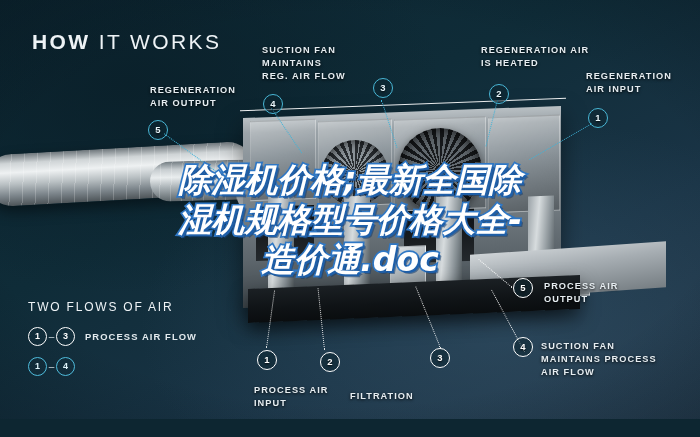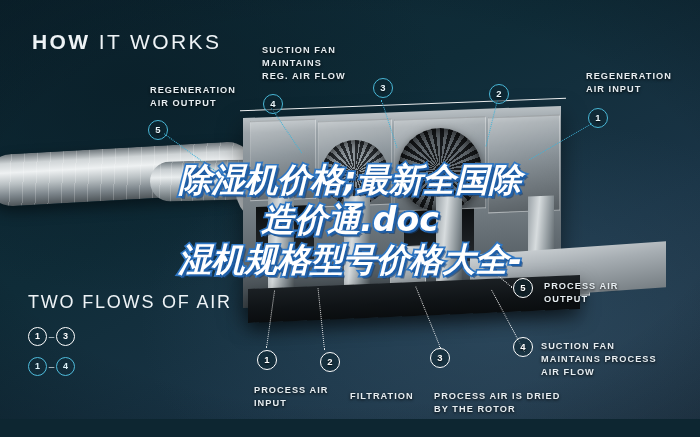--- a/index.html
+++ b/index.html
@@ -134,22 +134,22 @@
 
   
   .lead {
     position:absolute; height:0; border-top:1.6px dotted rgba(255,255,255,0.85);
     transform-origin:0 0;
   }
   .lead.cy { border-top-color:#3fb3d8; }
 
   
   .legend-title {
-    position:absolute; left:28px; top:292px;
-    font-size:18px; font-weight:400; letter-spacing:1.8px; color:#eef3f6;
+    position:absolute; left:28px; top:300px;
+    font-size:12px; font-weight:400; letter-spacing:1.8px; color:#eef3f6;
   }
   .legend-row { position:absolute; left:28px; display:flex; align-items:center; }
   .lg-c {
     width:19px; height:19px; border-radius:50%;
     border:1.4px solid #fff; color:#fff;
     font-size:9px; font-weight:700; line-height:16px; text-align:center;
   }
   .lg-c.cy { border-color:#4fbcdc; color:#dff3fa; }
   .lg-d { width:9px; text-align:center; color:#cfd9de; font-size:10px; }
   .lg-t {
@@ -232,59 +232,60 @@
 AIR OUTPUT</div>
   <div class="mk cy" style="left:148px;top:120px;">5</div>
 
   <div class="lbl" style="left:262px;top:44px;">SUCTION FAN
 MAINTAINS
 REG. AIR FLOW</div>
   <div class="mk cy" style="left:263px;top:94px;">4</div>
 
   <div class="mk cy" style="left:373px;top:78px;">3</div>
 
+  <div class="lbl" style="left:481px;top:44px;">REGENERATION AIR
+IS HEATED</div>
   <div class="mk cy" style="left:489px;top:84px;">2</div>
 
   <div class="lbl" style="left:586px;top:70px;">REGENERATION
 AIR INPUT</div>
   <div class="mk cy" style="left:588px;top:108px;">1</div>
 
   <div class="mk" style="left:513px;top:278px;">5</div>
   <div class="lbl" style="left:544px;top:280px;">PROCESS AIR
 OUTPUT</div>
 
   <div class="mk" style="left:513px;top:337px;">4</div>
   <div class="lbl" style="left:541px;top:340px;">SUCTION FAN
 MAINTAINS PROCESS
 AIR FLOW</div>
 
   <div class="mk" style="left:430px;top:348px;">3</div>
-  <div class="lbl" style="left:434px;top:390px;">PROCESS AIR IS DRIED
-BY THE ROTOR</div>
 
   <div class="mk" style="left:320px;top:352px;">2</div>
   <div class="lbl" style="left:350px;top:390px;">FILTRATION</div>
 
   <div class="mk" style="left:257px;top:350px;">1</div>
   <div class="lbl" style="left:254px;top:384px;">PROCESS AIR
 INPUT</div>
 
   <div class="legend-title">TWO FLOWS OF AIR</div>
 
   <div class="legend-row" style="top:327px;">
     <div class="lg-c">1</div>
     <div class="lg-d">–</div>
     <div class="lg-c">3</div>
+    <div class="lg-t">PROCESS AIR FLOW</div>
   </div>
 
   <div class="legend-row" style="top:357px;">
     <div class="lg-c cy">1</div>
     <div class="lg-d">–</div>
     <div class="lg-c cy">4</div>
   </div>
 
   <div class="cn-wrap">
     <div class="cn cn-line">除湿机价格;最新全国除</div>
+    <div class="cn cn-line">湿机规格型号价格大全-</div>
     <div class="cn cn-line">造价通.doc</div>
-    <div class="cn cn-line">湿机规格型号价格大全-</div>
   </div>
 
 </div>
 
 </body></html>

